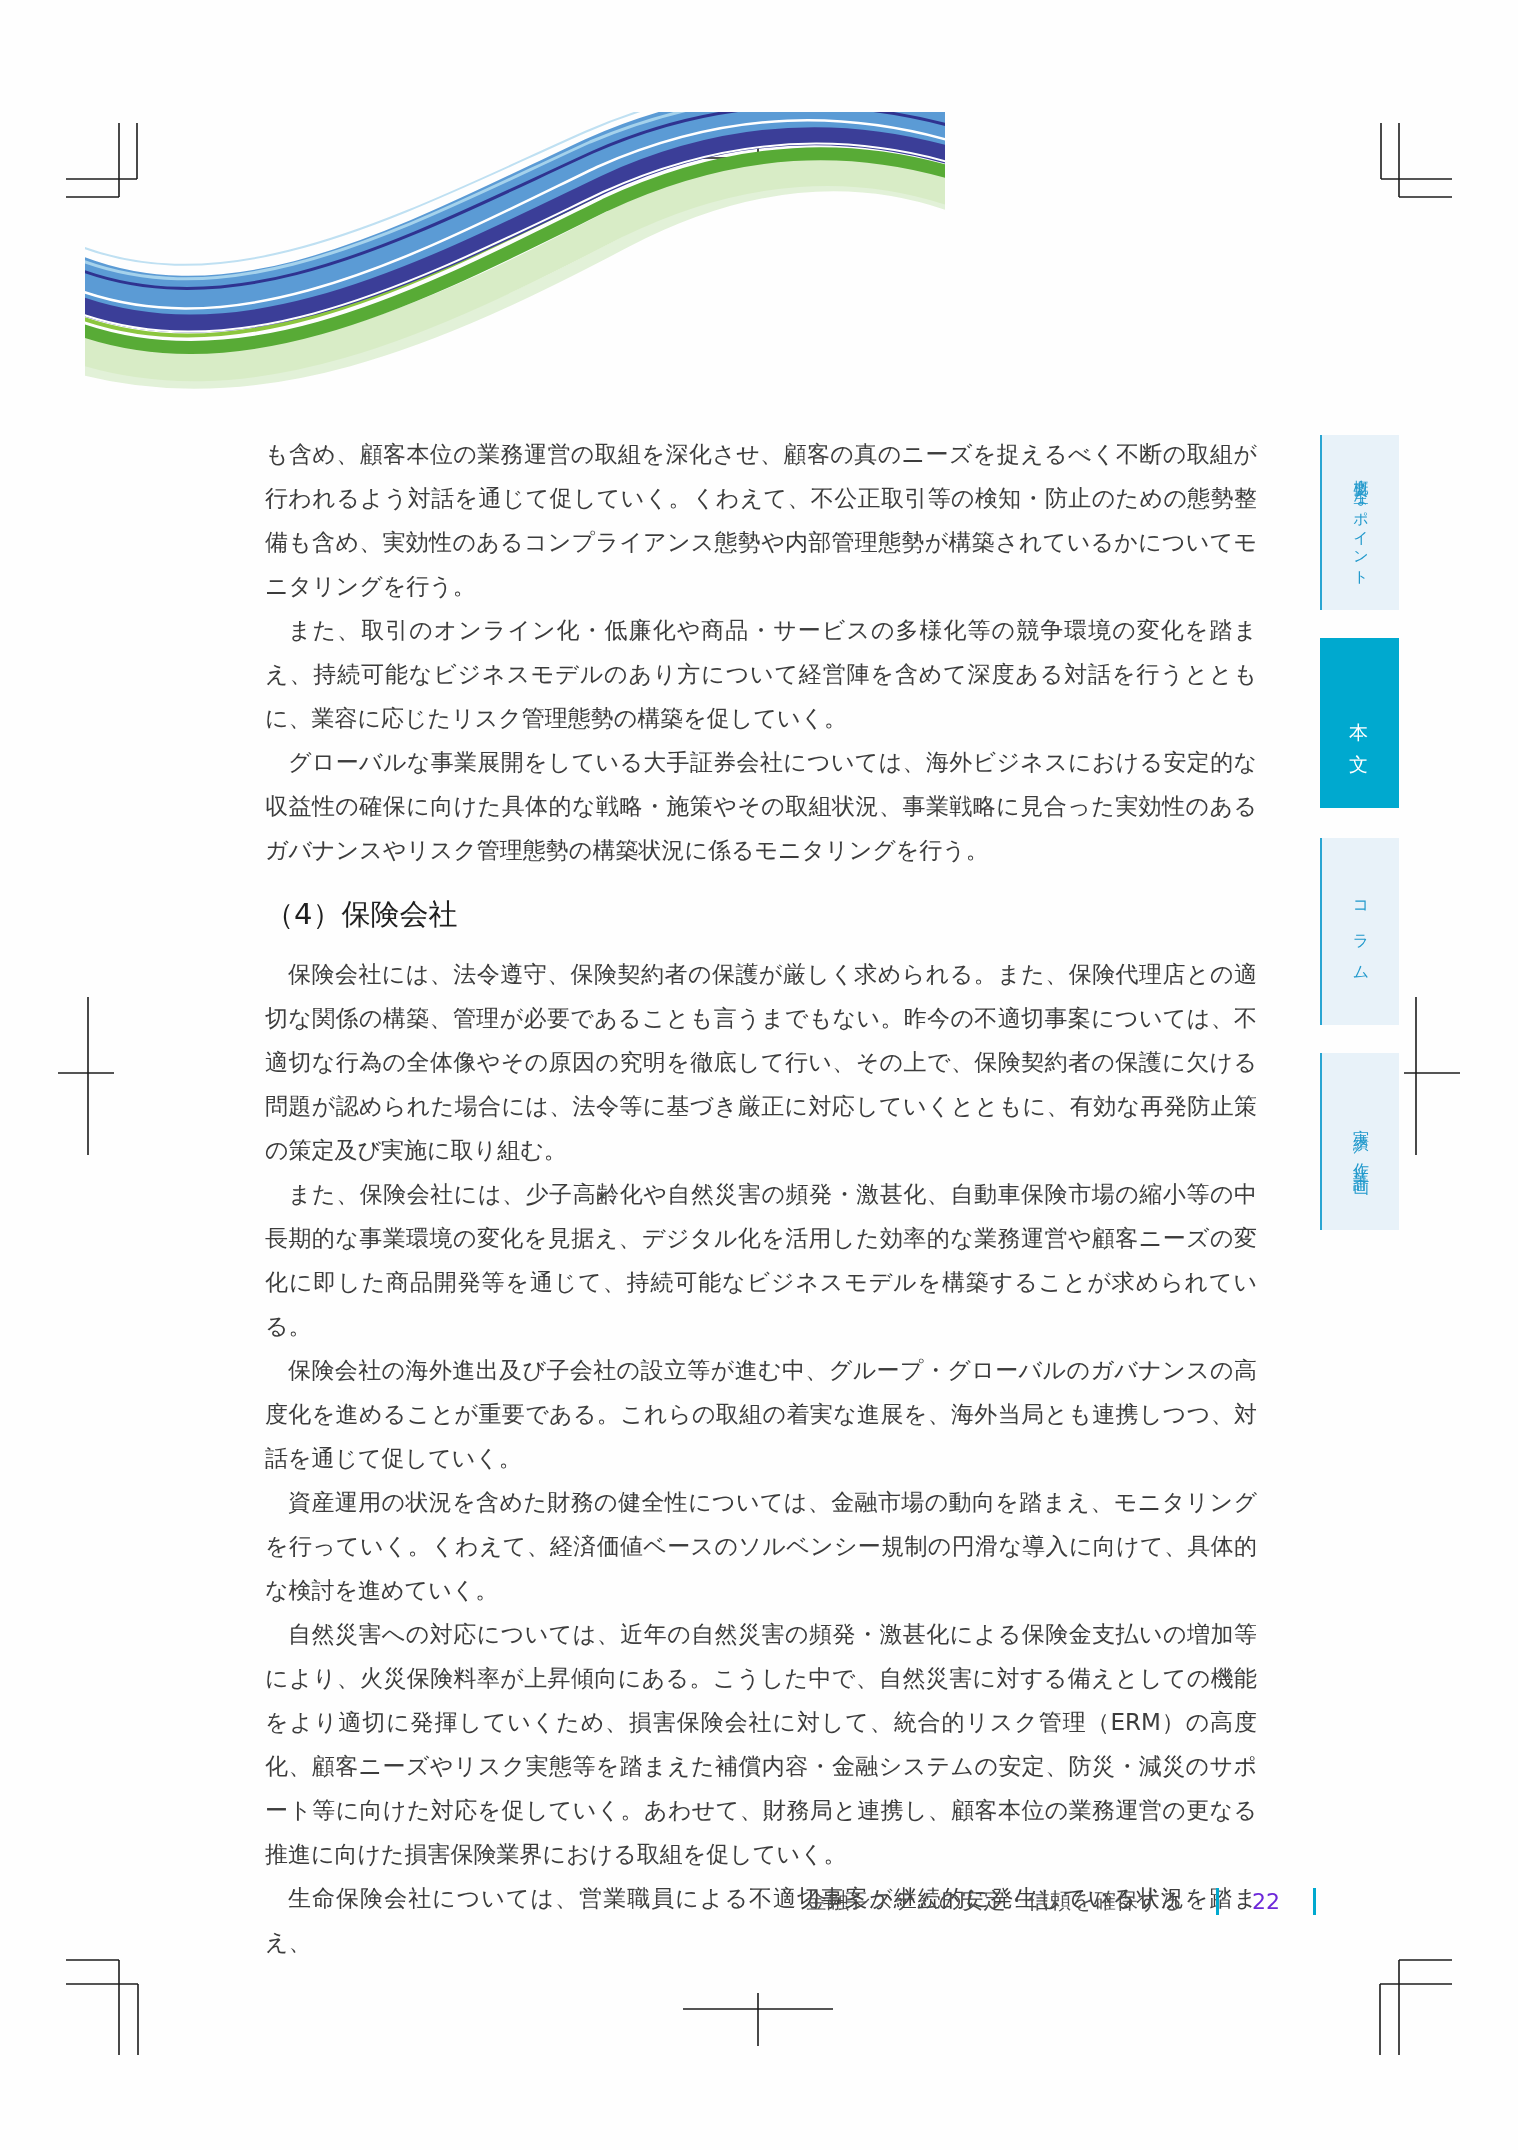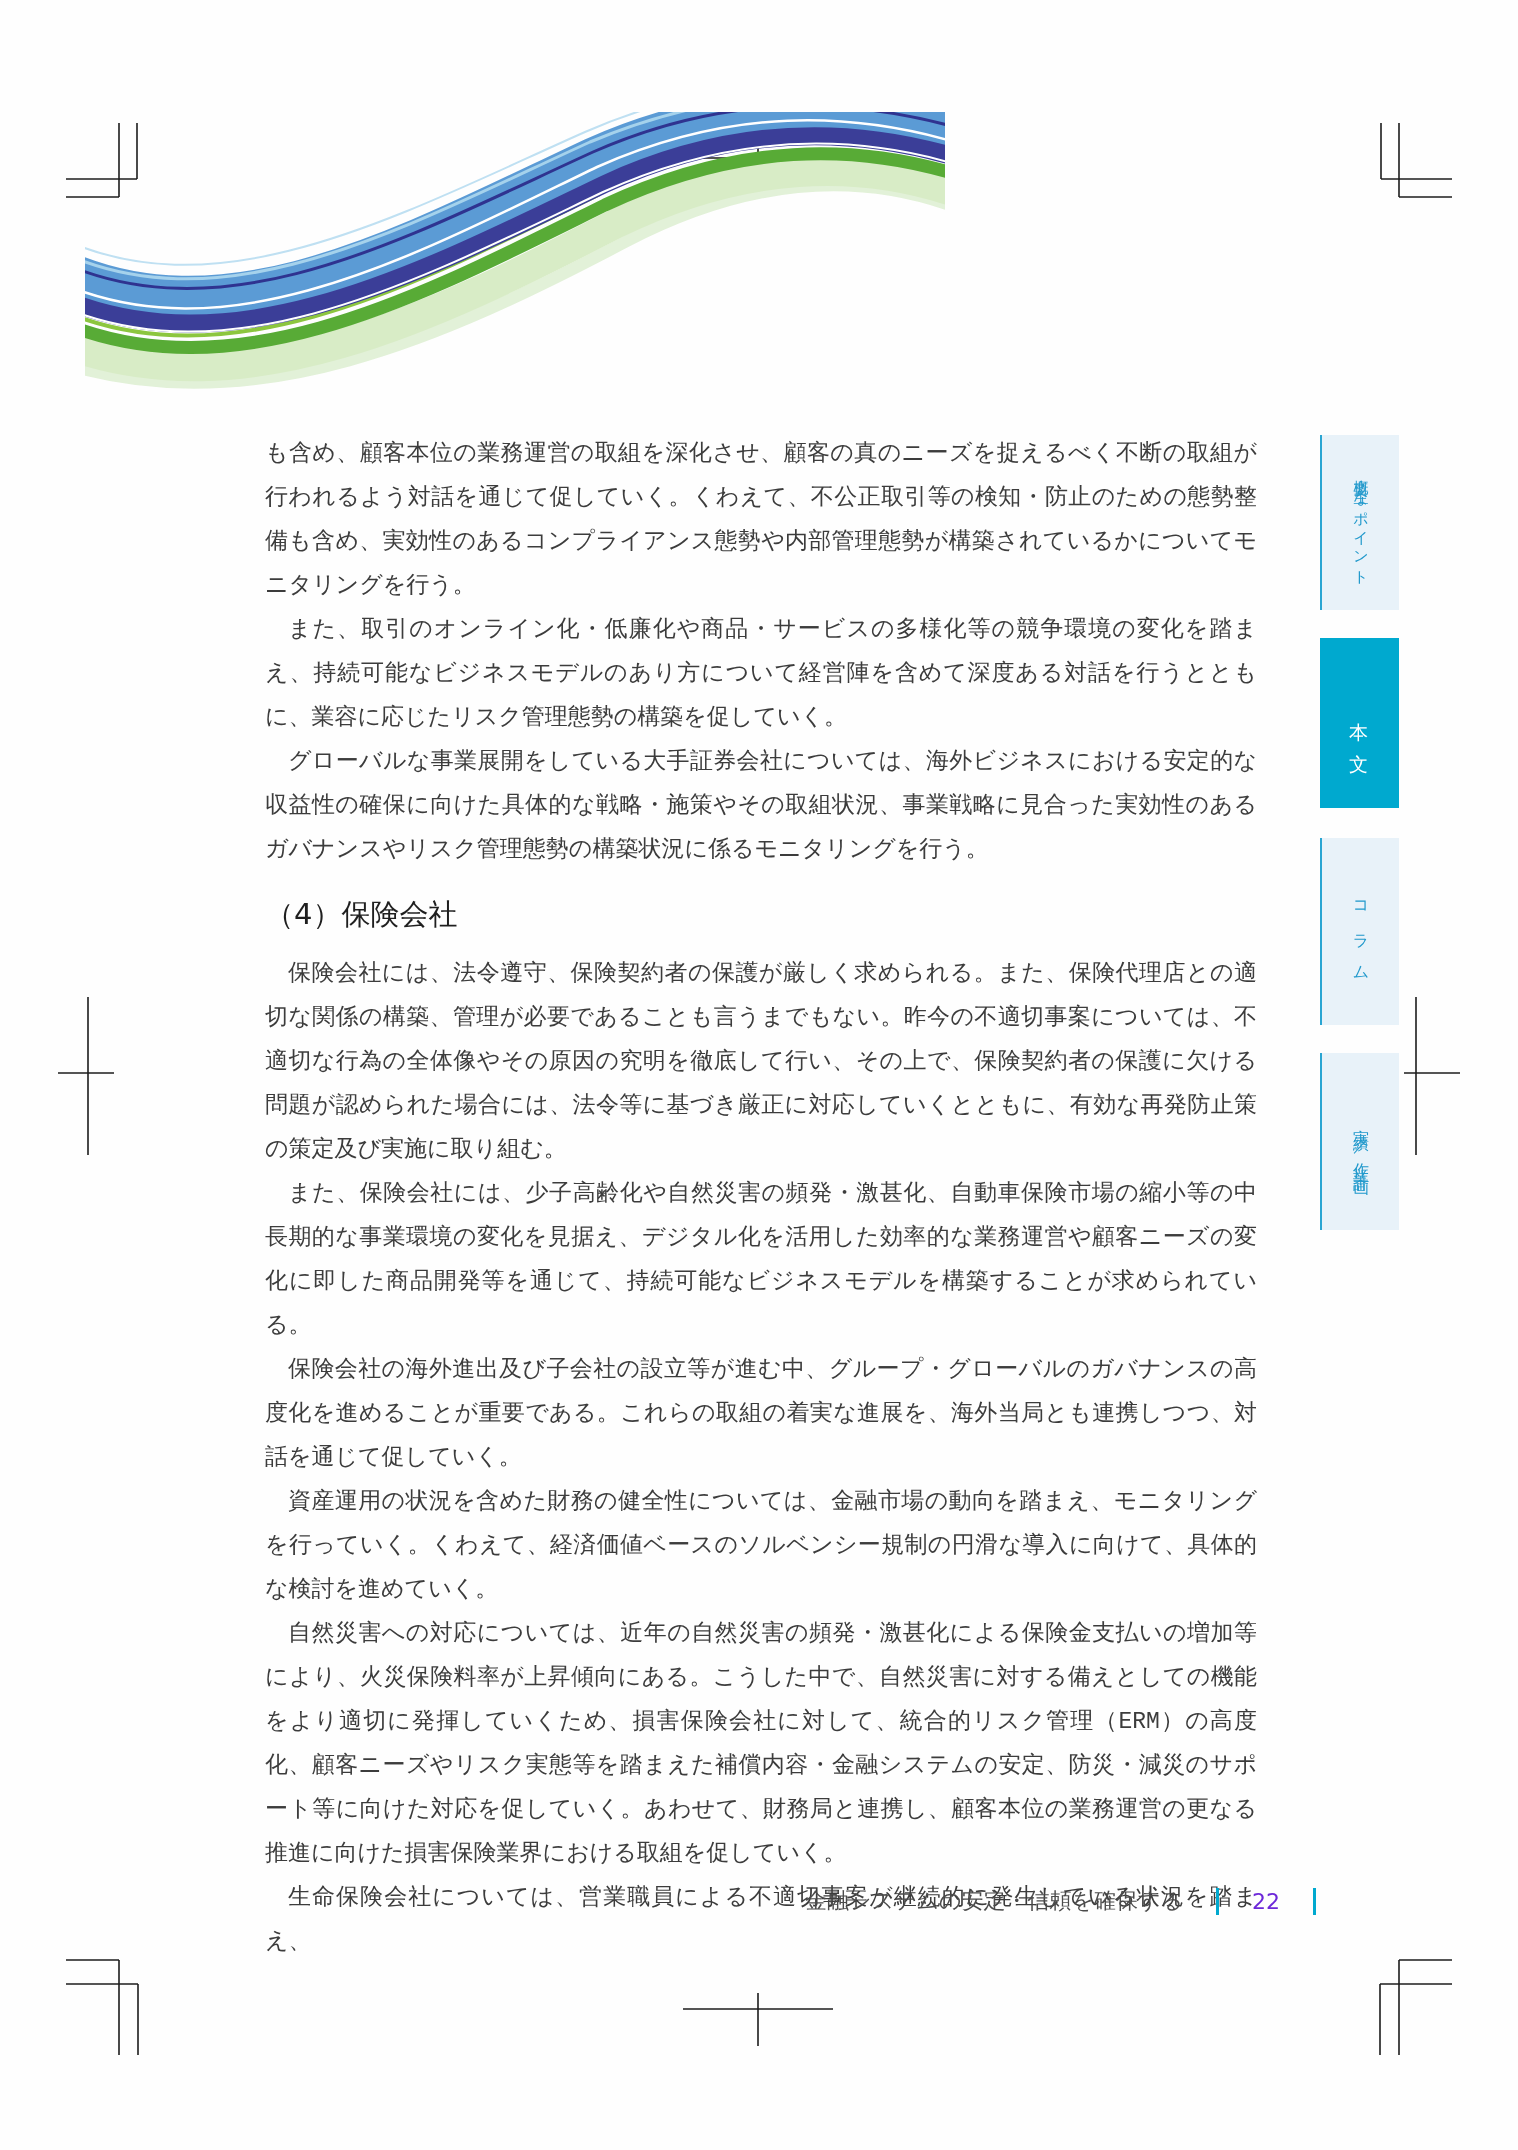--- a/index.html
+++ b/index.html
@@ -12,21 +12,21 @@
   .cropmarks{position:absolute;left:0;top:0;width:1518px;height:2150px;pointer-events:none;}
   .cropmarks line{stroke:#1c1c1c;stroke-width:1.6;}
   
   .swoosh{position:absolute;left:85px;top:112px;width:860px;height:292px;}
   
   .content{
     position:absolute;left:265px;top:432px;width:992px;
     font-size:23px;line-height:44px;color:#3c3c3c;
     text-align:justify;text-justify:inter-ideograph;
   }
-  .para{margin:0;font-family:Liberation Mono, monospace;}
+  .para{margin:0;}
   .para.indent{text-indent:1em;}
   .heading{
     margin:18px 0 14px 0;font-size:29px;line-height:48px;
     font-weight:normal;color:#1f1f1f;text-align:left;text-indent:0;
   }
   
   .tab{
     position:absolute;left:1320px;width:79px;
     background:#e8f2f9;border-left:2px solid #2aa5d2;
     display:flex;align-items:center;justify-content:center;

